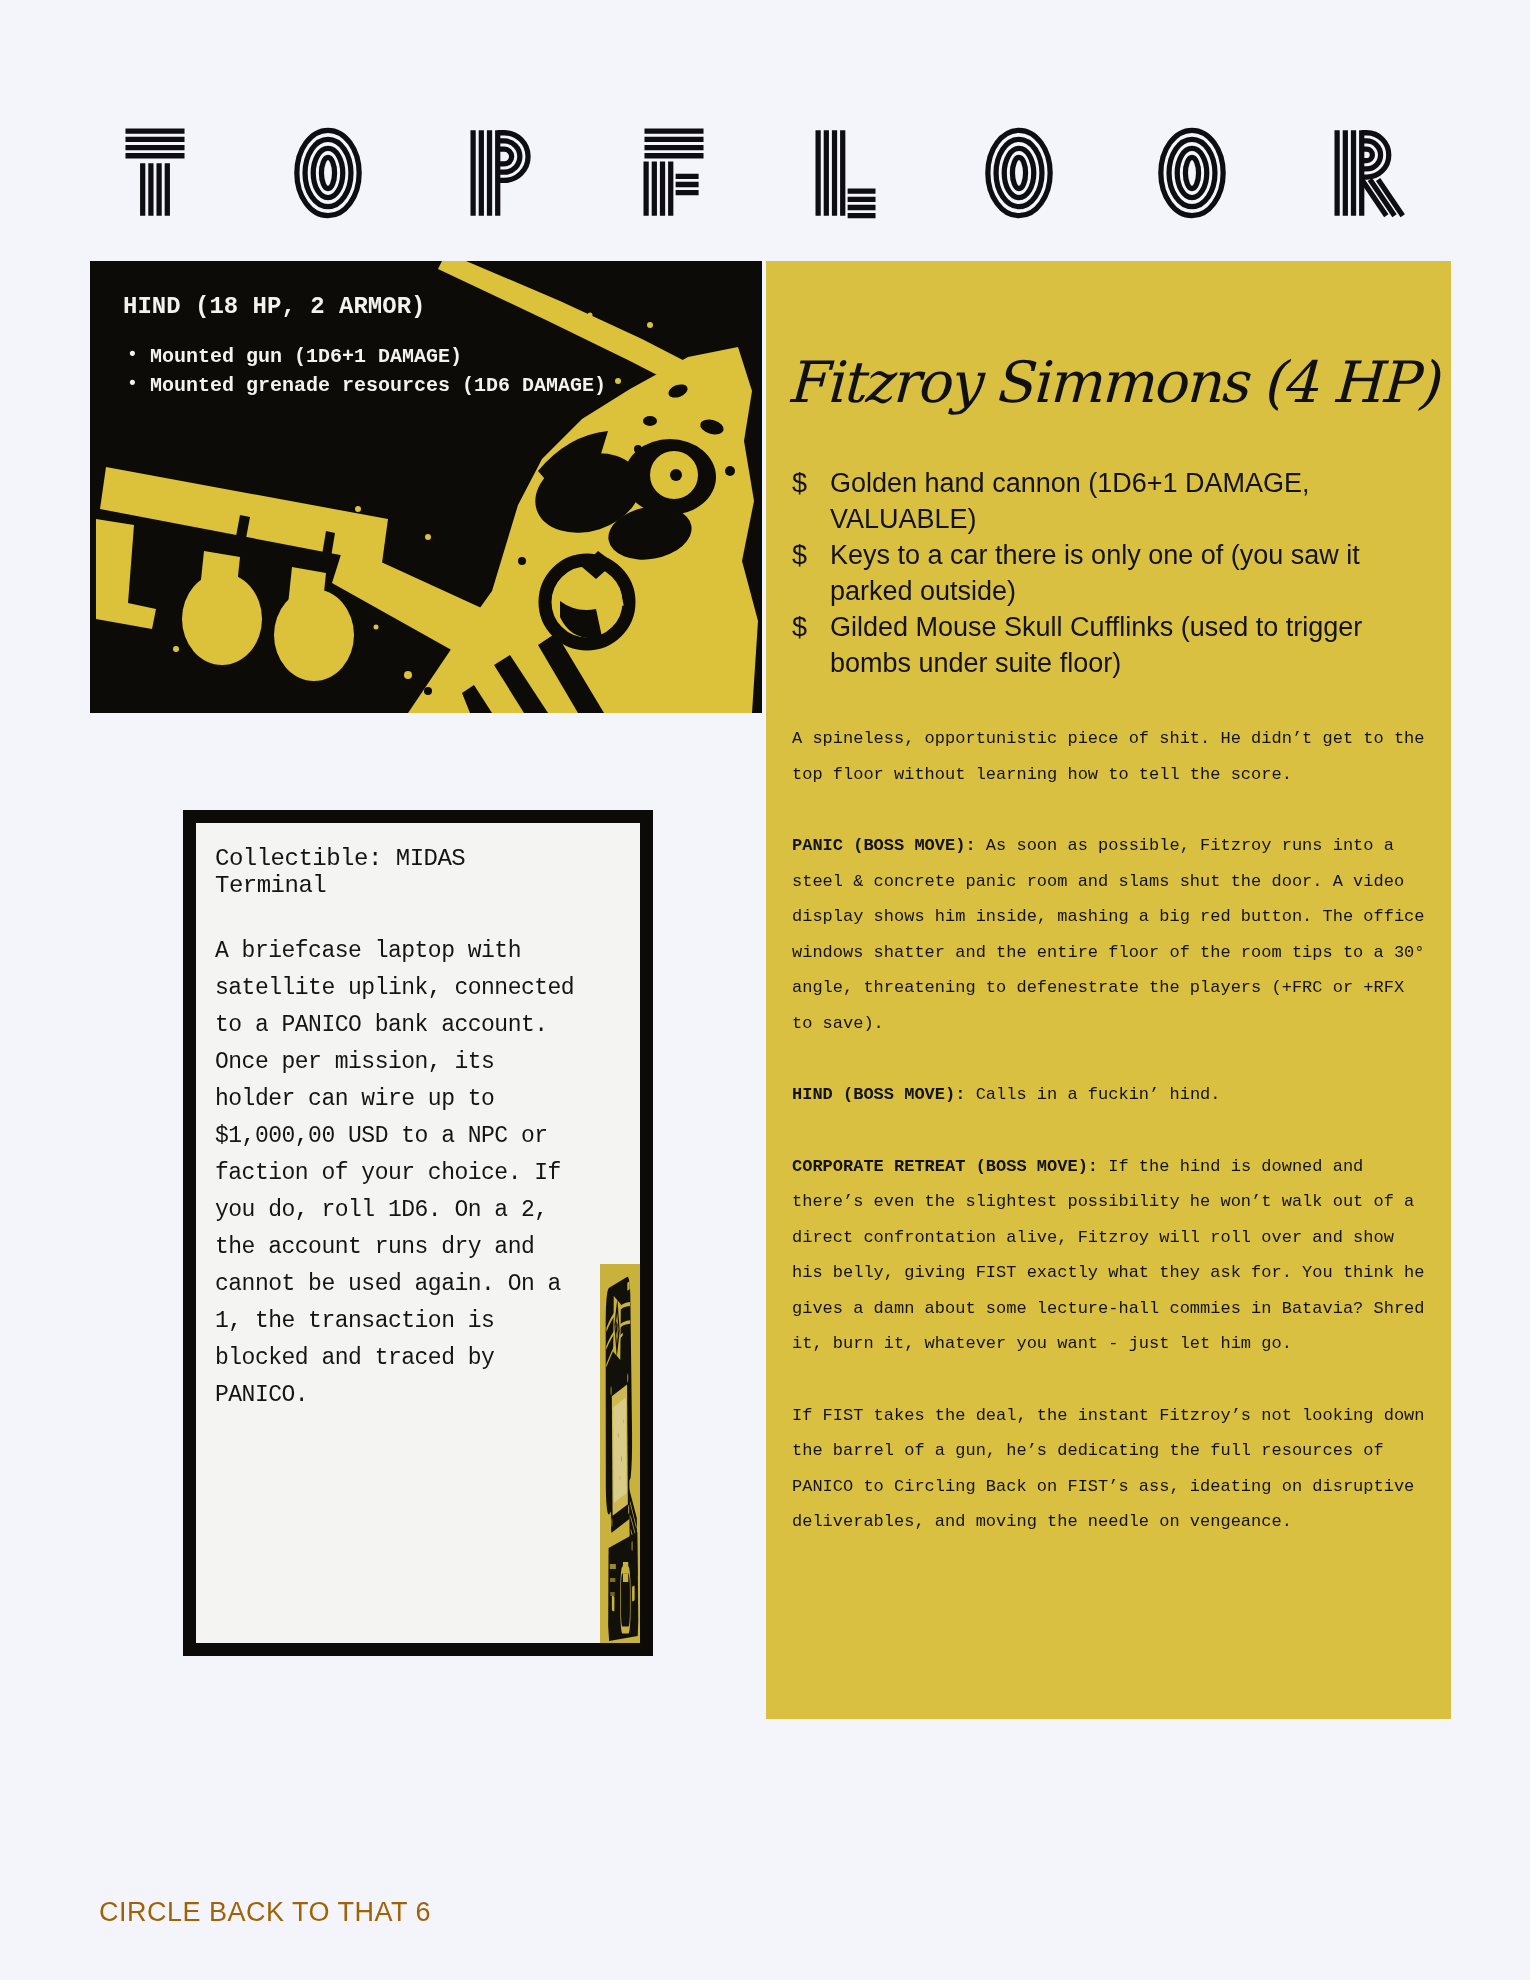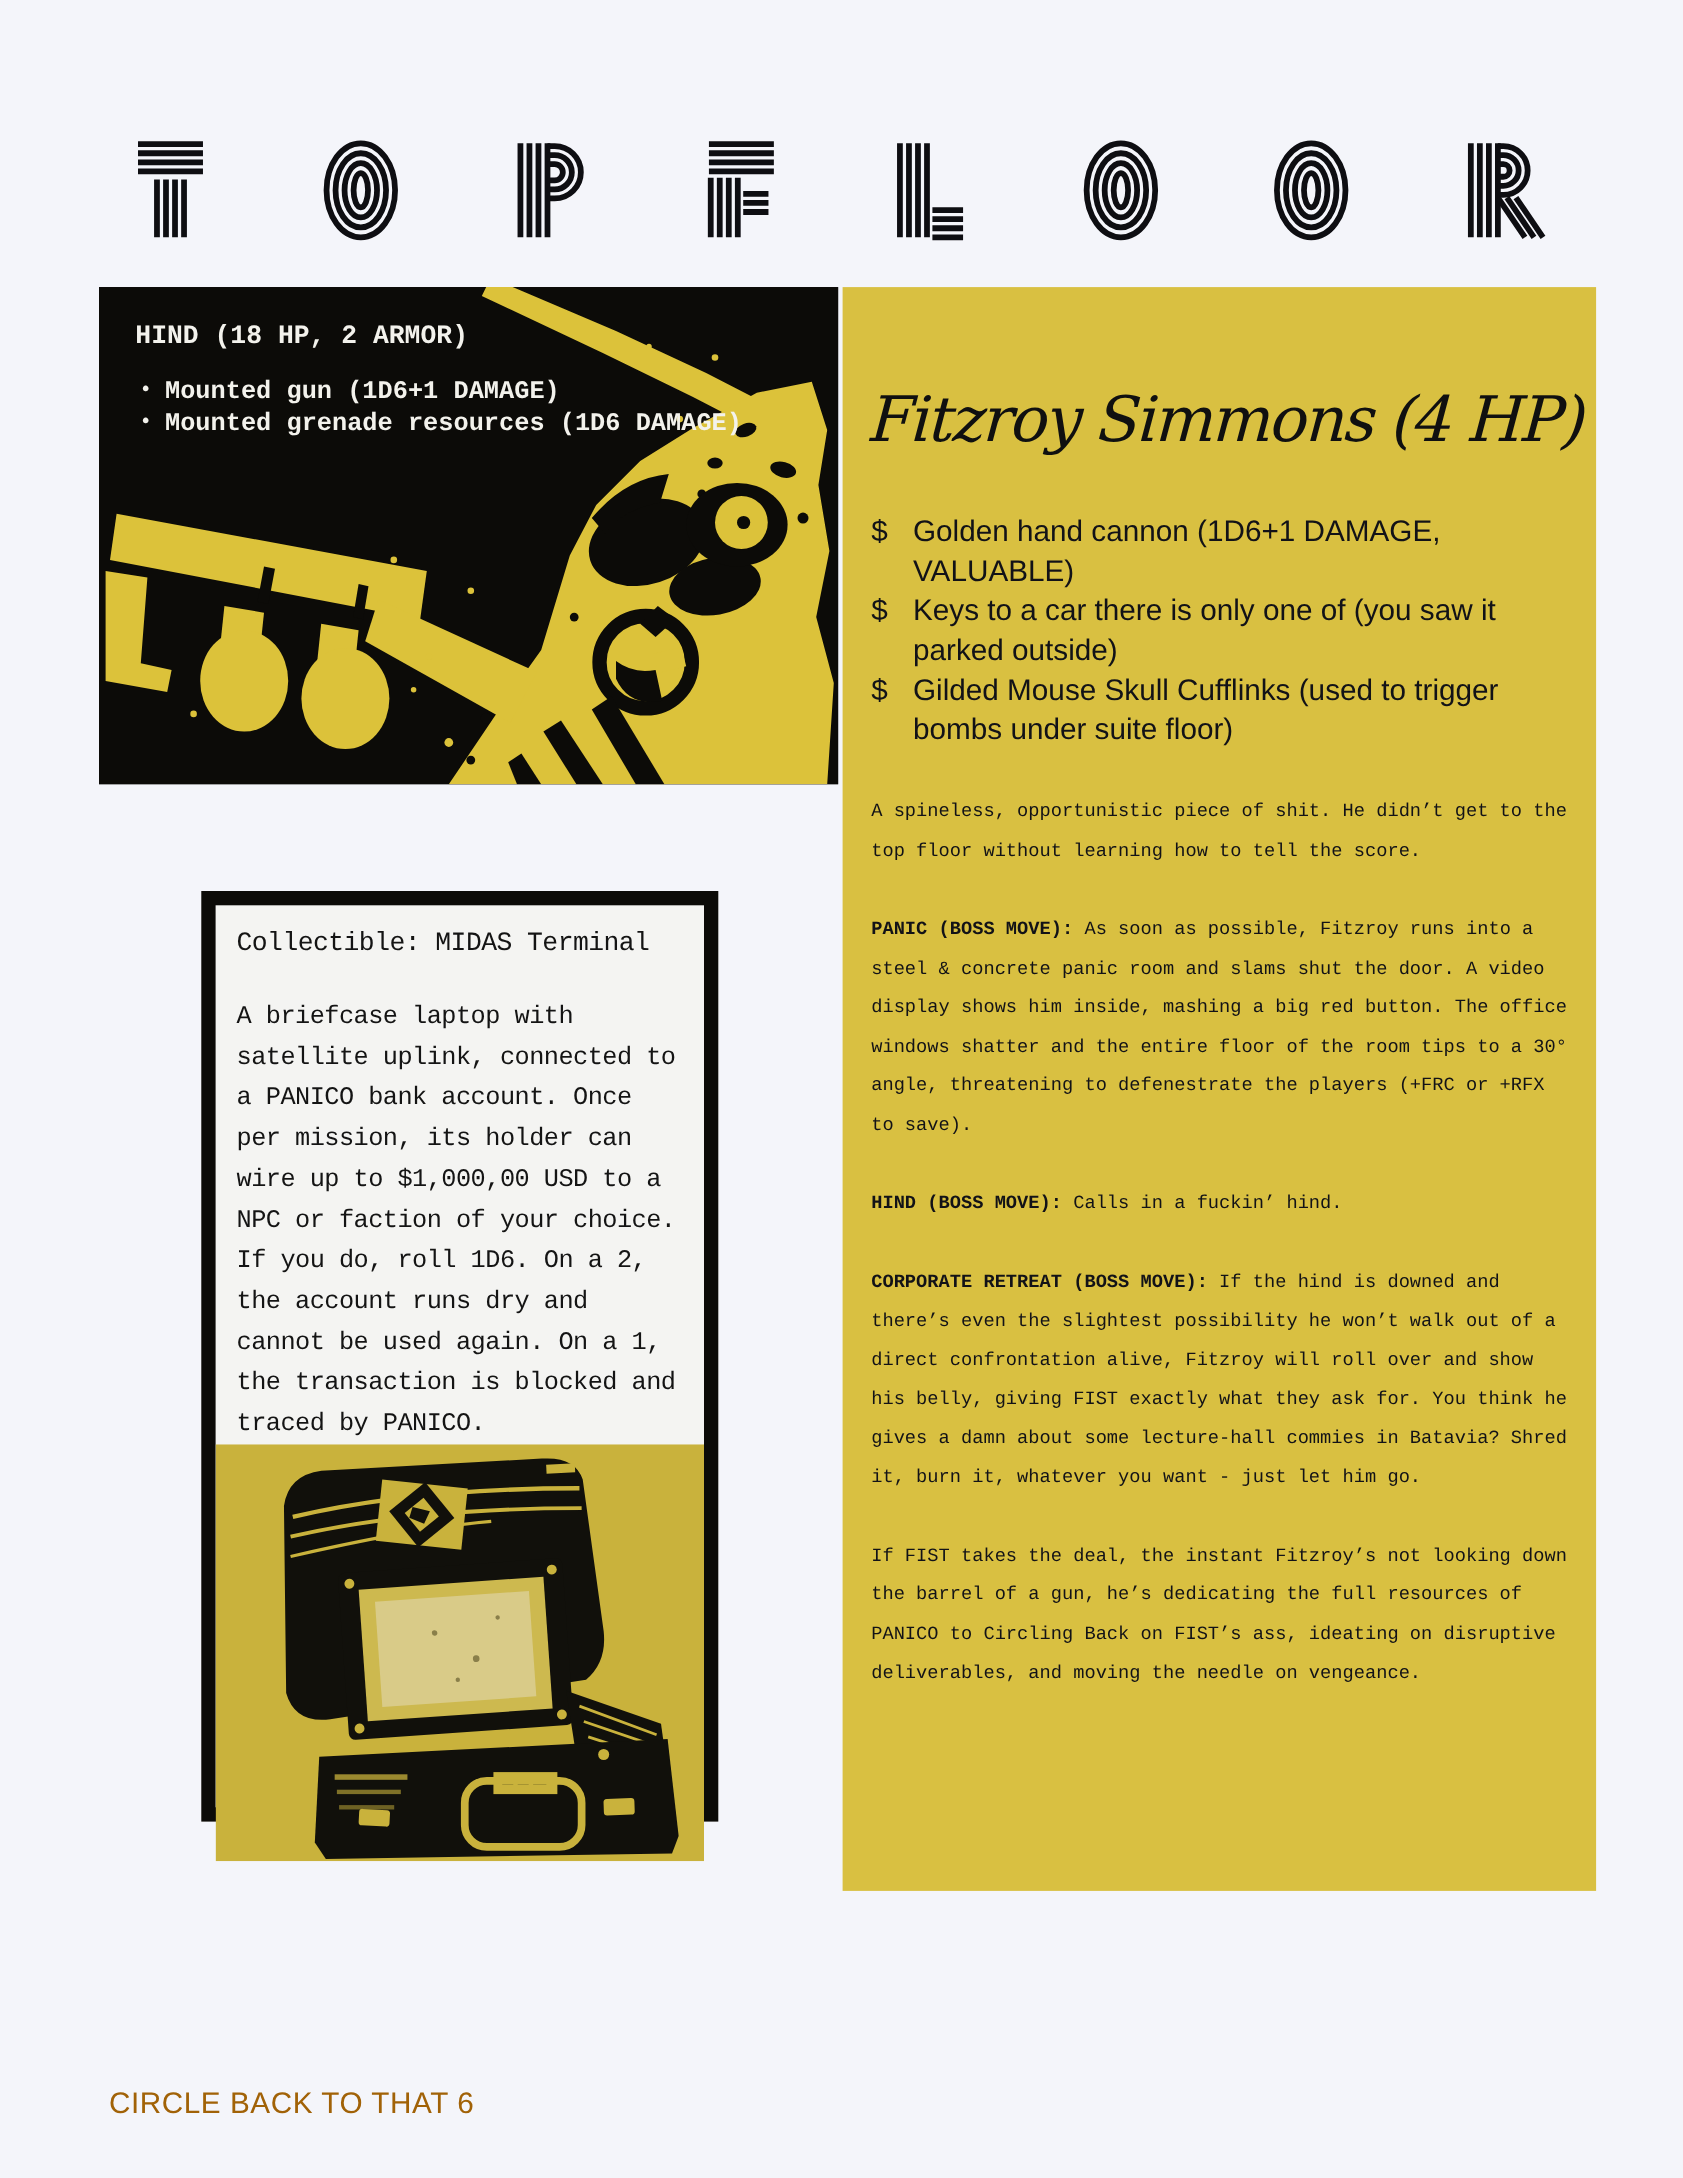--- a/index.html
+++ b/index.html
@@ -15,38 +15,38 @@
   .title-row{position:absolute;left:114px;top:127px;width:1292px;display:flex;justify-content:space-between;}
   .title-letter{width:82px;height:92px;display:block;}
   .title-letter path,.title-letter ellipse,.title-letter line{stroke:#0e0e12;stroke-width:6.4;fill:none;}
 
   
   .hind-card{position:absolute;left:90px;top:261px;width:672px;height:452px;background:var(--black);}
   .hind-art{position:absolute;inset:0;width:100%;height:100%;}
   .hind-overlay{position:absolute;left:33px;top:32px;z-index:2;color:#f3f2ec;
     font-family:"Liberation Mono","DejaVu Sans Mono",monospace;font-weight:700;}
   .hind-title{font-size:24px;letter-spacing:0;margin-bottom:22px;}
-  .hind-stat{position:relative;font-size:23px;line-height:29px;padding-left:27px;}
+  .hind-stat{position:relative;font-size:20px;line-height:29px;padding-left:27px;}
   .hind-stat::before{content:"\2022";position:absolute;left:4px;top:-1px;font-size:18px;}
 
   
   .boss-panel{position:absolute;left:766px;top:261px;width:685px;height:1458px;background:var(--panel-yellow);padding:88px 24px 0 26px;}
   .boss-title{font-family:"DejaVu Serif","Liberation Serif",serif;font-style:italic;font-weight:500;
     font-size:57px;letter-spacing:-2px;white-space:nowrap;transform:skewX(-4deg);color:#101010;margin-bottom:50px;}
   .inv-list{margin-bottom:40px;}
   .inv-item{display:flex;font-size:27px;line-height:36px;}
   .inv-bullet{flex:none;width:38px;font-weight:500;}
   .inv-text{flex:1;}
   .bp-para{font-size:17px;line-height:35.5px;margin-bottom:36px;font-family:Liberation Mono, monospace;}
   .bp-para strong{font-weight:700;}
   .bp-para strong:empty{display:none;}
 
   
   .collectible-card{position:absolute;left:183px;top:810px;width:470px;height:846px;background:var(--paper);
-    border:13px solid var(--black);display:flex;flex-direction:column;}
+    border:13px solid var(--black);display:flex;flex-direction:row;}
   .collectible-text{padding:22px 17px 0 19px;font-family:"Liberation Mono","DejaVu Sans Mono",monospace;color:#141414;}
   .collectible-title{font-size:24px;margin-bottom:34px;letter-spacing:-0.5px;}
   .collectible-body{font-size:23px;line-height:37px;letter-spacing:-0.5px;}
   .collectible-image{margin-top:auto;height:379px;width:100%;}
   .collectible-image svg{display:block;width:100%;height:100%;}
 
   
   .page-number{position:absolute;left:99px;top:1897px;font-size:27px;letter-spacing:0.5px;color:#a16207;}
 </style>
 </head>

